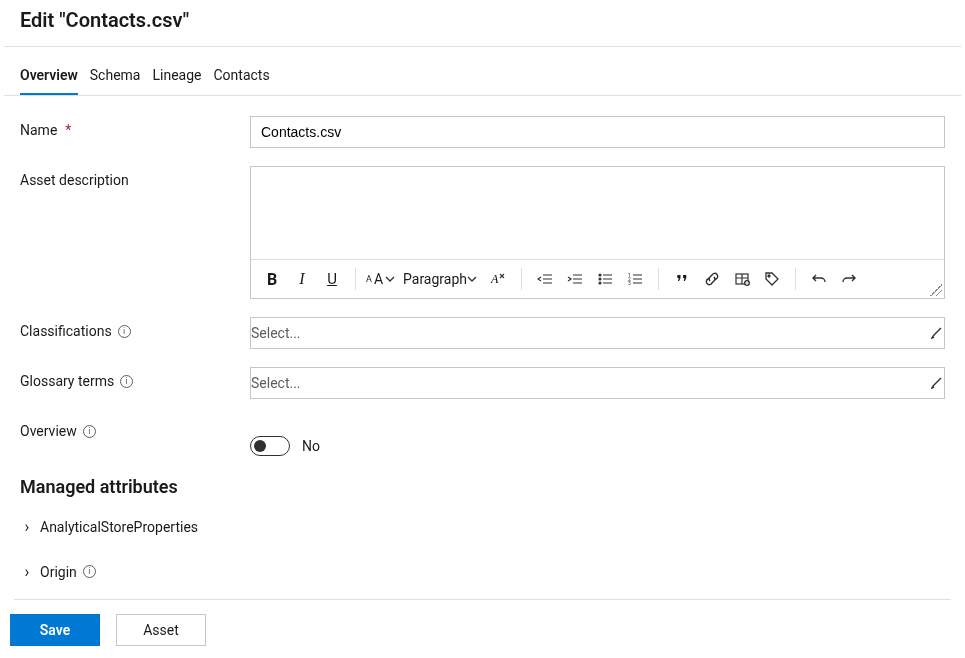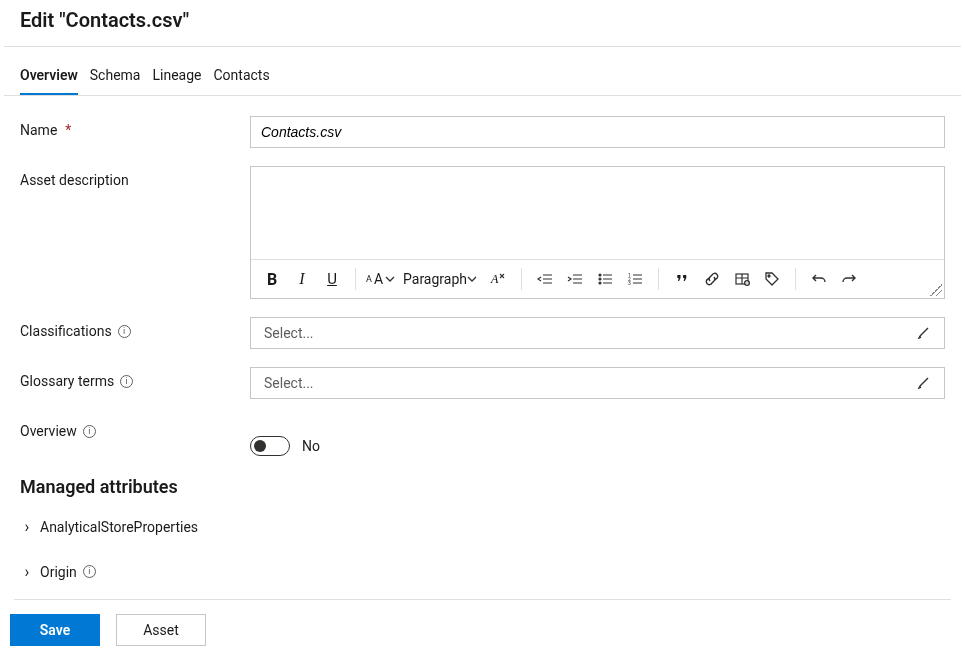--- a/index.html
+++ b/index.html
@@ -81,21 +81,20 @@
   }
 
   .field{flex:1;}
   .text-input{
     width:100%;
     height:32px;
     padding:0 10px;
     border:1px solid var(--border);
     background:var(--field-bg);
     font-size:14px;
-    font-style:italic;
   }
 
   
   .rte{
     border:1px solid var(--border);
     background:var(--field-bg);
   }
   .rte-area{
     min-height:92px;
     padding:8px 10px;
@@ -128,21 +127,21 @@
     background:
       linear-gradient(135deg,transparent 0,transparent 50%,#888 50%,#888 57%,transparent 57%,transparent 71%,#888 71%,#888 78%,transparent 78%);
   }
 
   
   .combo{
     width:100%;
     height:32px;
     border:1px solid var(--border);
     background:var(--field-bg);
-    padding:0 13px;
+    padding:0 0;
     display:flex;align-items:center;justify-content:space-between;
     cursor:text;
   }
   .combo .ph{color:var(--muted);}
   .combo .edit-icon{color:var(--text);font-size:14px;}
 
   
   .toggle-wrap{display:flex;align-items:center;gap:12px;margin-top:19px;}
   .toggle{
     width:40px;height:20px;

